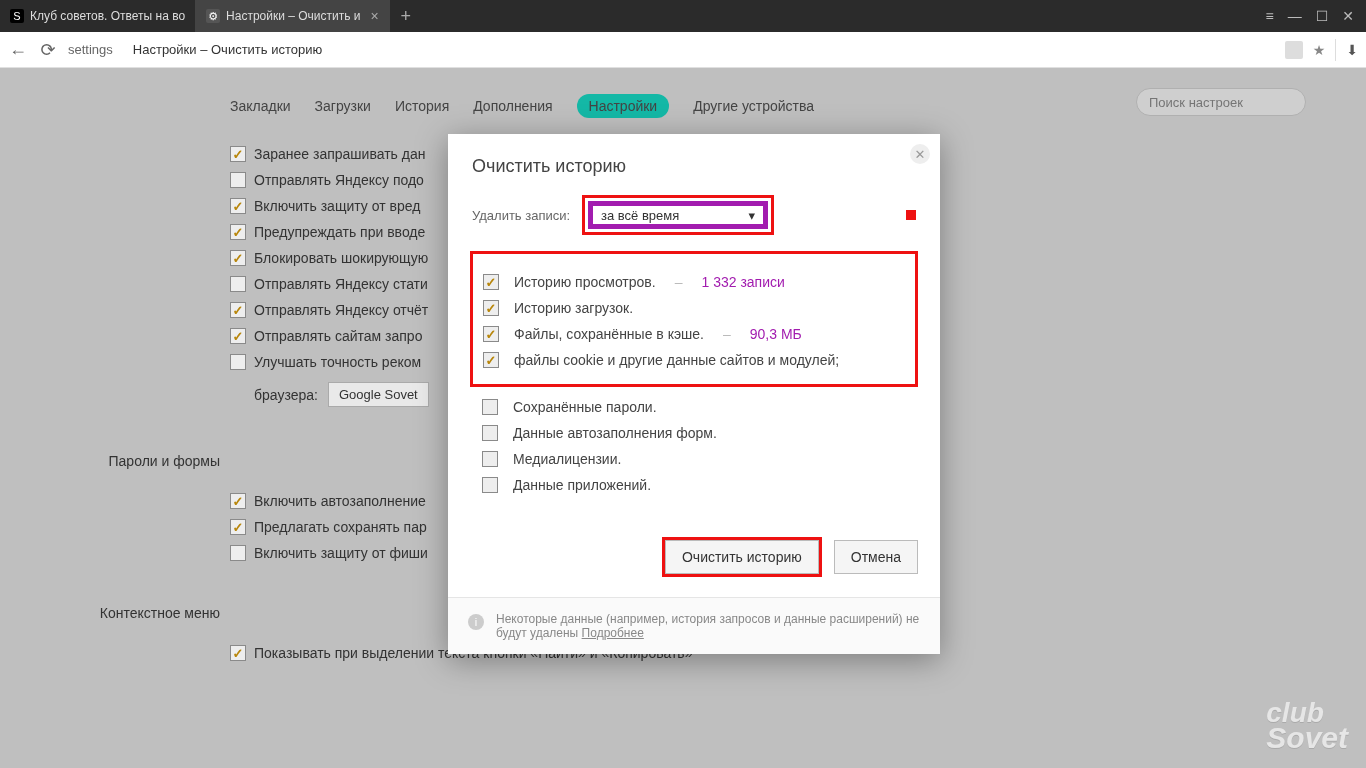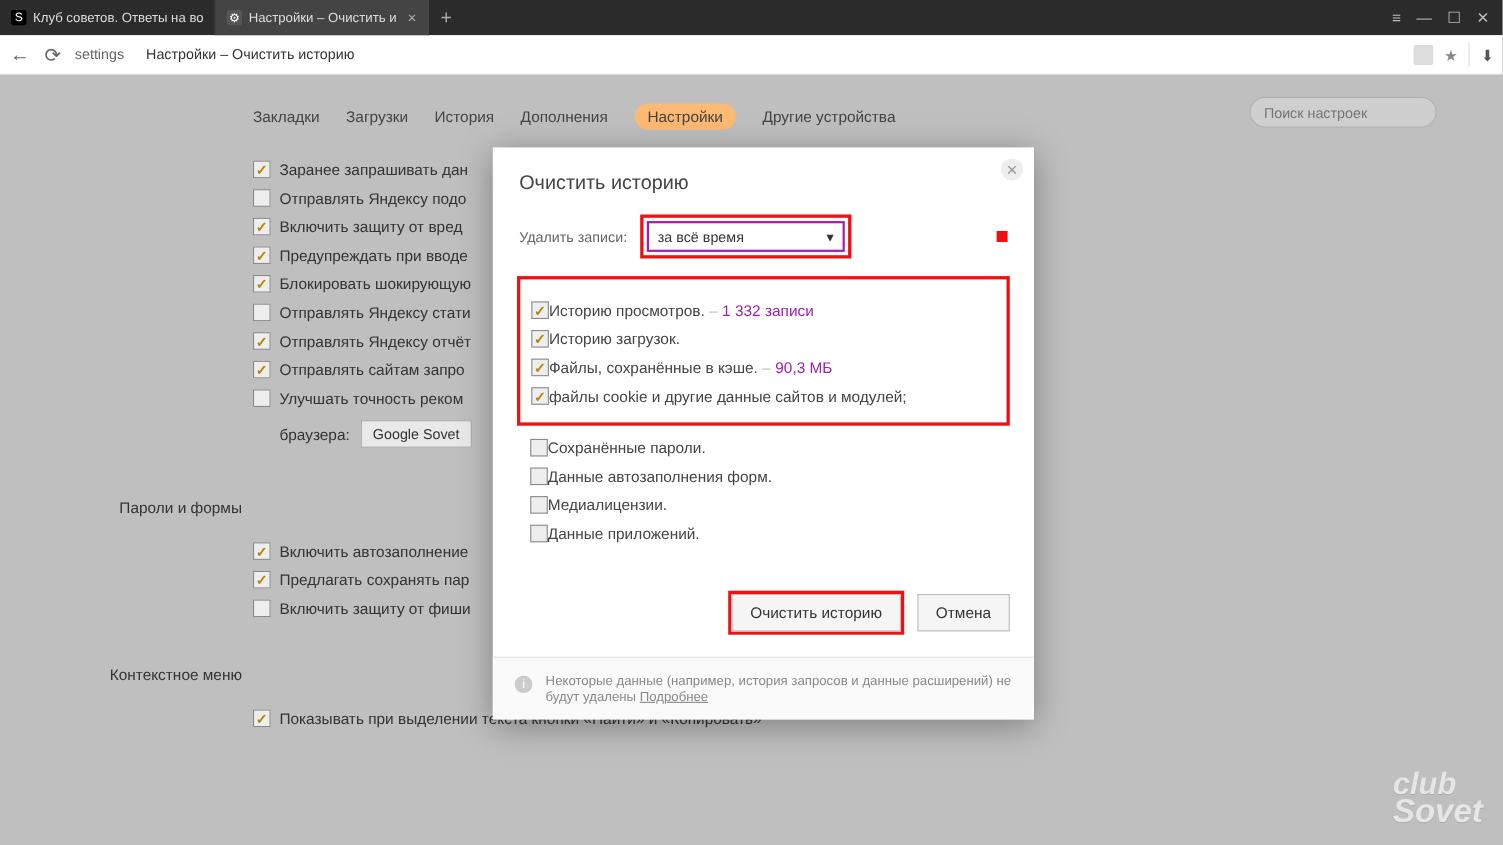--- a/index.html
+++ b/index.html
@@ -15,41 +15,41 @@
 .win-ctl span{cursor:pointer}
 .addr{height:36px;background:#fff;display:flex;align-items:center;border-bottom:1px solid #e0e0e0;padding:0 8px;gap:10px}
 .addr .nav-ic{width:20px;text-align:center;color:#666;font-size:18px}
 .addr-field{flex:1;display:flex;align-items:center;gap:20px;font-size:13px;color:#666}
 .addr-field .bold{color:#333}
 .addr-right{display:flex;align-items:center;gap:10px;color:#999}
 .addr-right .box{width:18px;height:18px;background:#ddd;border-radius:2px}
 .page{position:absolute;top:68px;left:0;right:0;bottom:0;background:#bfbfbf}
 .navrow{display:flex;gap:24px;padding:26px 0 18px 230px;font-size:14px;color:#444;align-items:center}
 .navrow .item{cursor:pointer}
-.navrow .pill{background:#fdba74;border-radius:14px;padding:4px 12px}
+.navrow .pill{background:#14b8a6;border-radius:14px;padding:4px 12px}
 .search-set{position:absolute;right:60px;top:20px;width:170px}
 .search-set input{width:100%;height:28px;border:1px solid #b0b0b0;border-radius:14px;background:#cfcfcf;padding:0 12px;font-size:13px;color:#666}
 .settings-body{padding-left:230px;color:#333;font-size:14px}
 .opt{display:flex;align-items:center;gap:8px;margin:10px 0}
 .cb{width:16px;height:16px;border:1px solid #8a8a8a;background:#eee;display:inline-flex;align-items:center;justify-content:center;font-size:13px;color:#b8860b;font-weight:bold}
 .cb.on::after{content:"✓"}
 .sect{font-size:14px;color:#333;margin:34px 0 14px -170px;width:160px;text-align:right;position:relative;left:0}
 .row-lbl{display:flex;align-items:center;gap:10px;margin:12px 0}
 .selbox{border:1px solid #aaa;background:#e9e9e9;padding:4px 10px;font-size:13px}
 .modal{position:absolute;left:448px;top:134px;width:492px;background:#fff;box-shadow:0 6px 30px rgba(0,0,0,.35);z-index:50}
 .modal-close{position:absolute;right:10px;top:10px;width:20px;height:20px;border-radius:10px;background:#eee;color:#999;display:flex;align-items:center;justify-content:center;font-size:13px;cursor:pointer}
 .m-pad{padding:22px 24px 16px}
 .m-title{font-size:18px;color:#444;margin-bottom:18px}
 .m-row{display:flex;align-items:center;gap:10px;font-size:13px;color:#666;margin-bottom:16px}
 .m-row .lab{min-width:100px}
 .sel-hl{border:3px solid #e11;padding:3px}
-.sel{border:2px solid #a21caf;height:28px;width:180px;display:flex;align-items:center;justify-content:space-between;padding:0 8px;font-size:13px;color:#333;cursor:pointer}
+.sel{border:5px solid #a21caf;height:28px;width:180px;display:flex;align-items:center;justify-content:space-between;padding:0 8px;font-size:13px;color:#333;cursor:pointer}
 .red-sq{width:10px;height:10px;background:#e11;margin-left:auto}
 .hl-group{border:3px solid #e11;padding:10px 10px 6px;margin:0 -2px 12px}
-.ck-row{display:flex;align-items:center;gap:0;margin:10px 0;font-size:14px;color:#444}
+.ck-row{display:flex;align-items:center;gap:15px;margin:10px 0;font-size:14px;color:#444}
 .ck-row .muted{color:#a21caf}
 .ck-row .dash{color:#bbb;margin:0 4px}
 .plain-group{padding:0 10px}
 .m-btns{display:flex;gap:12px;justify-content:flex-end;padding:18px 22px 20px;align-items:center}
 .btn{border:1px solid #bbb;background:#f5f5f5;padding:8px 16px;font-size:14px;cursor:pointer;color:#333}
 .btn-hl{border:3px solid #e11;padding:0}
 .m-foot{border-top:1px solid #e5e5e5;background:#fafafa;padding:14px 20px;display:flex;gap:12px;font-size:12px;color:#888;align-items:flex-start}
 .m-foot .info-ic{width:16px;height:16px;border-radius:8px;background:#ccc;color:#fff;font-size:11px;display:flex;align-items:center;justify-content:center;flex-shrink:0;margin-top:2px}
 .m-foot a{color:#888;text-decoration:underline}
 .watermark{position:absolute;right:18px;bottom:18px;color:#e6e6e6;font-style:italic;font-size:28px;font-weight:bold;line-height:.85;text-shadow:0 1px 0 #aaa;font-family:Georgia,serif}

